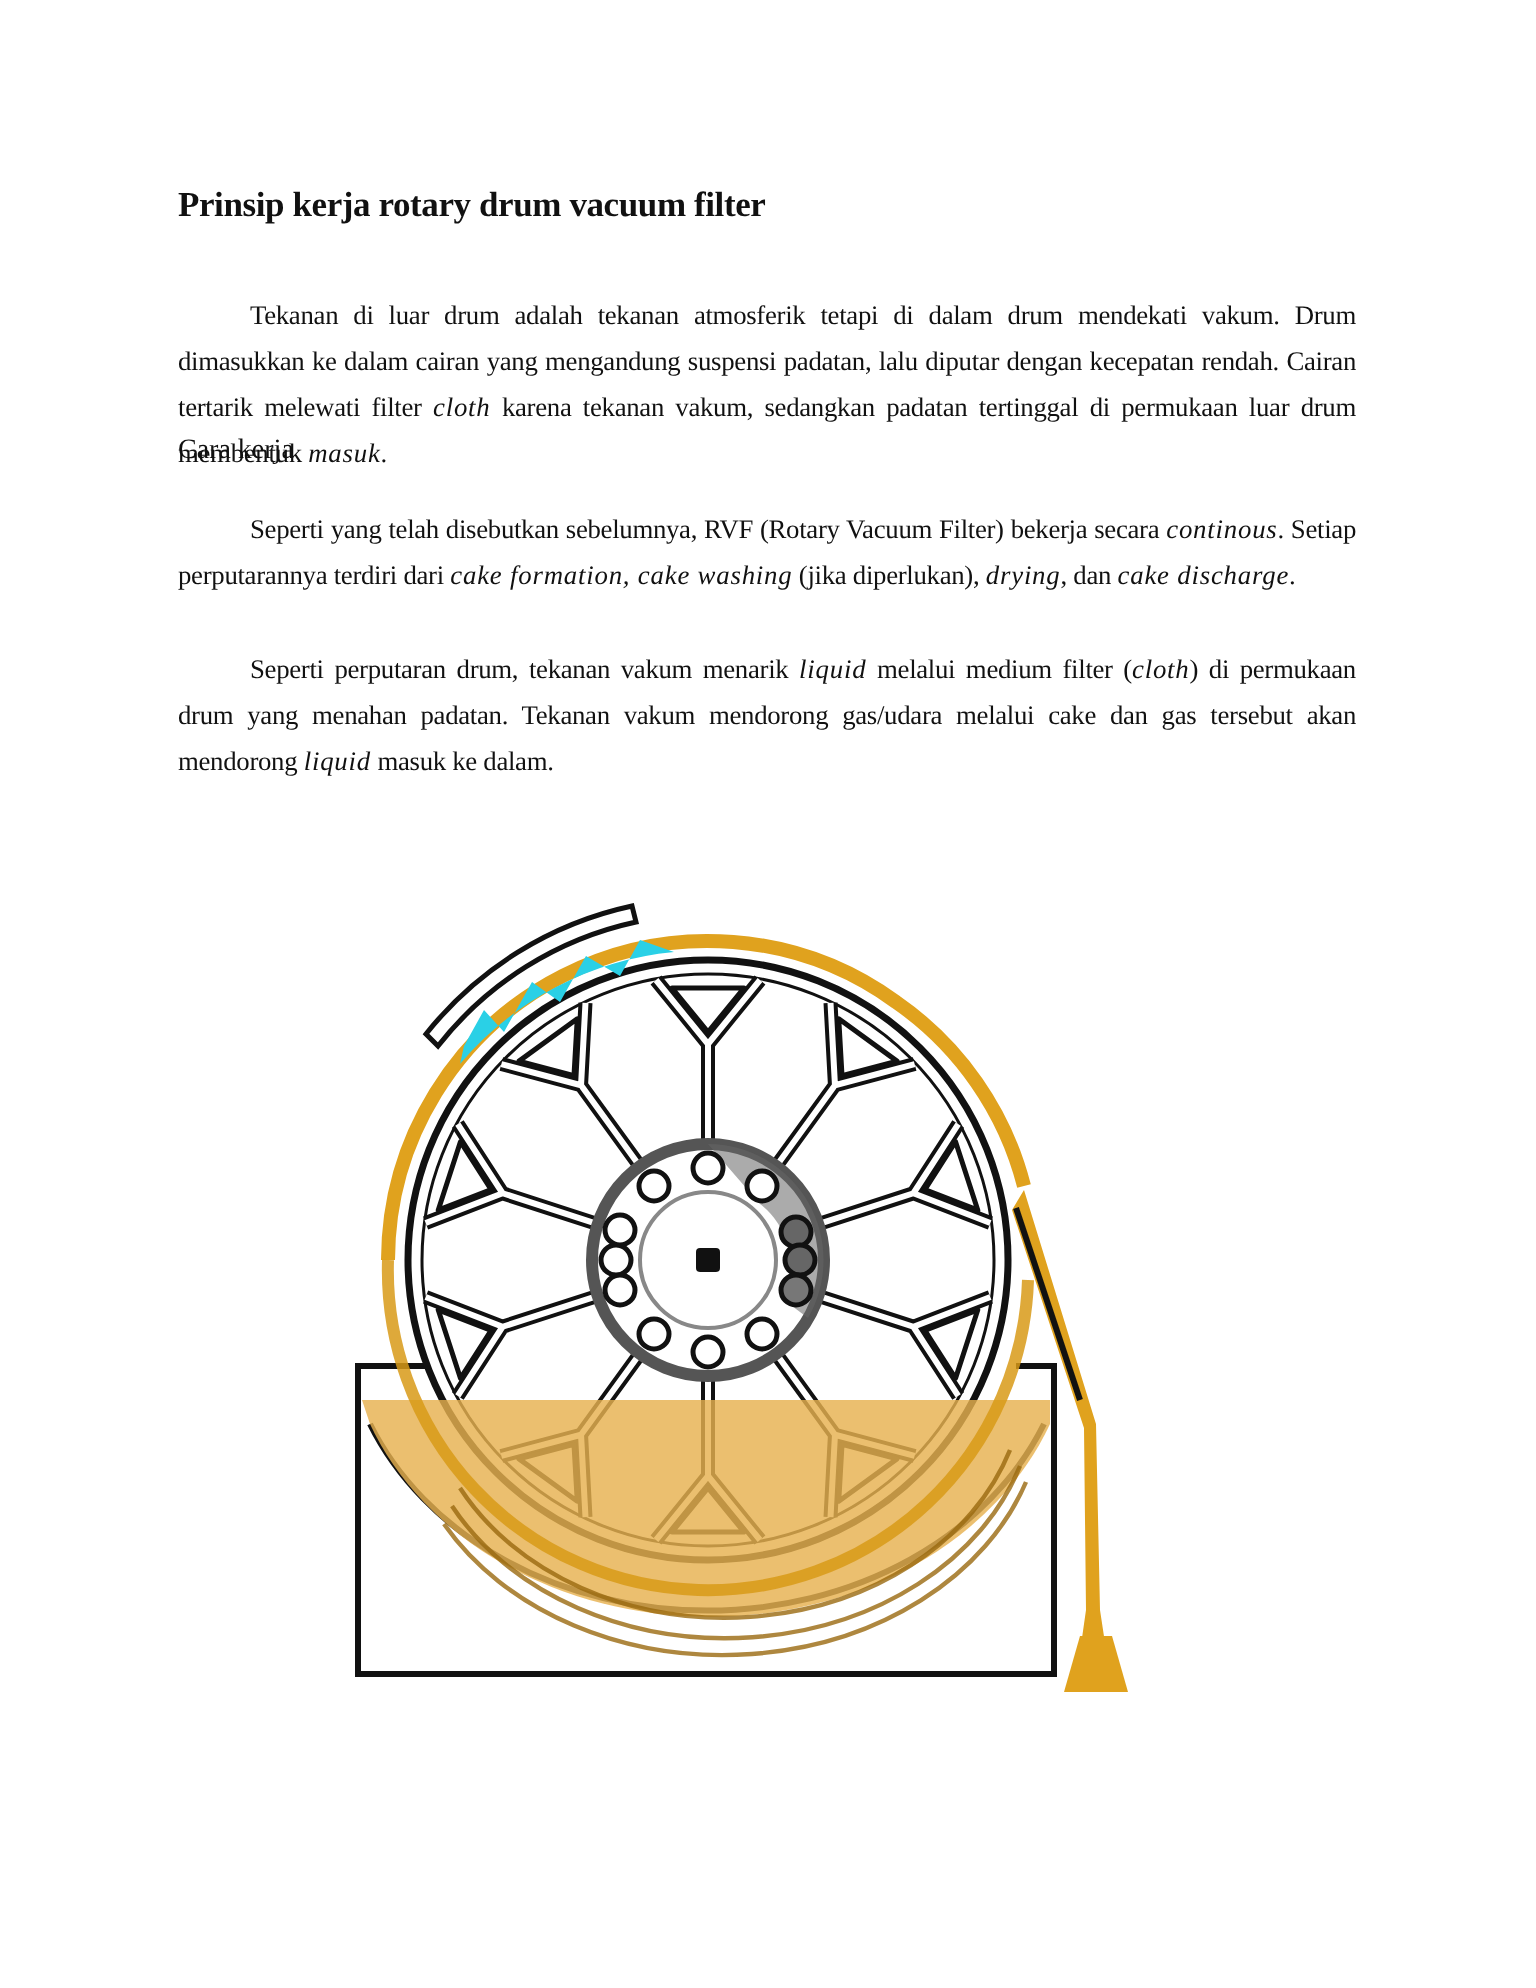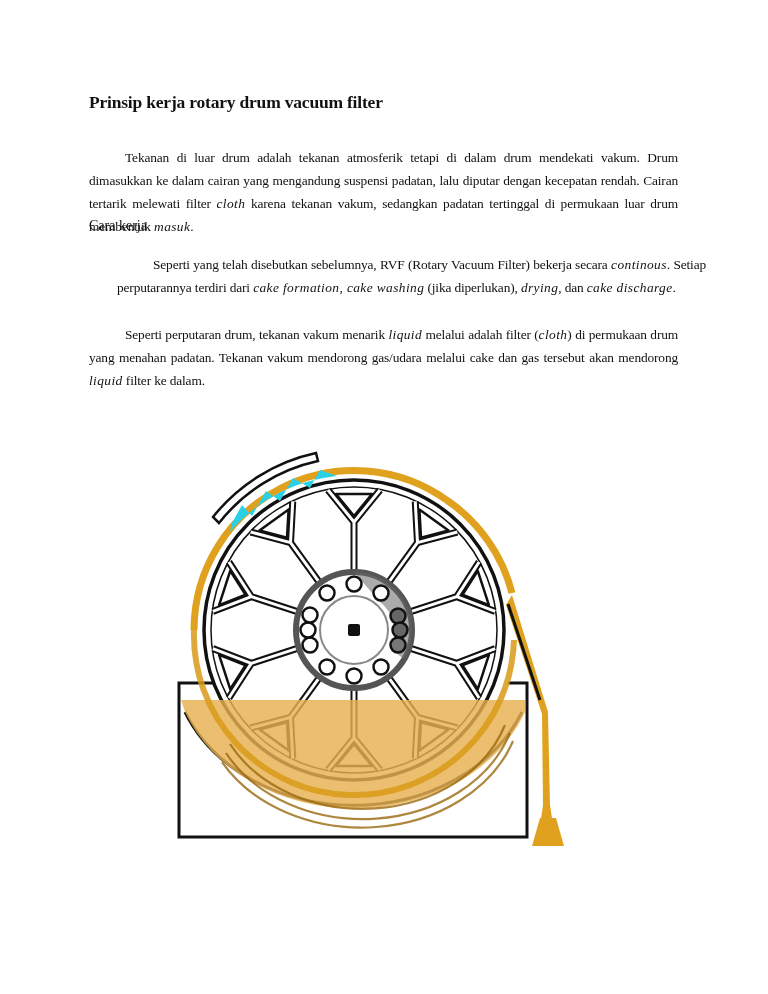--- a/index.html
+++ b/index.html
@@ -4,39 +4,39 @@
 <style>
   html, body { margin: 0; padding: 0; background: #ffffff; }
   body { width: 768px; height: 994px; position: relative; overflow: hidden;
          font-family: "Liberation Serif", "DejaVu Serif", serif; color: #111; }
   .page { position: absolute; left: 0; top: 0; width: 768px; height: 757px; }
   .h1 { position: absolute; left: 89px; top: 92px; font-size: 17.5px; font-weight: bold; letter-spacing: -0.2px; }
   .h2 { position: absolute; left: 89px; top: 218px; font-size: 14px; font-weight: normal; }
   .para { position: absolute; left: 89px; width: 589px; font-size: 13.4px; line-height: 23px;
           text-align: justify; text-indent: 36px; letter-spacing: -0.15px; }
   .p1 { top: 146px; }
-  .p2 { top: 253px; margin-left: 28px; }
+  .p2 { top: 253px; }
   .p3 { top: 323px; }
   .para i { letter-spacing: 0.4px; }
   .diagram { position: absolute; left: 0; top: 0; width: 768px; height: 994px; pointer-events: none; }
 </style>
 </head>
 <body>
 
 <div class="page">
 
   <div class="h1">Prinsip kerja rotary drum vacuum filter</div>
 
   <div class="para p1"><span>Tekanan di luar drum adalah tekanan atmosferik tetapi di dalam drum mendekati vakum. Drum dimasukkan ke dalam cairan yang mengandung suspensi padatan, lalu diputar dengan kecepatan rendah. Cairan tertarik melewati filter </span><i>cloth</i><span> karena tekanan vakum, sedangkan padatan tertinggal di permukaan luar drum membentuk </span><i>masuk</i><span>.</span></div>
 
   <div class="h2">Cara kerja</div>
 
   <div class="para p2"><span>Seperti yang telah disebutkan sebelumnya, RVF (Rotary Vacuum Filter) bekerja secara </span><i>continous</i><span>. Setiap perputarannya terdiri dari </span><i>cake formation, cake washing</i><span> (jika diperlukan), </span><i>drying</i><span>, dan </span><i>cake discharge</i><span>.</span></div>
 
-  <div class="para p3"><span>Seperti perputaran drum, tekanan vakum menarik </span><i>liquid</i><span> melalui adalah filter (</span><i>cloth</i><span>) di permukaan drum yang menahan padatan. Tekanan vakum mendorong gas/udara melalui cake dan gas tersebut akan mendorong </span><i>liquid</i><span> filter ke dalam.</span></div>
+  <div class="para p3"><span>Seperti perputaran drum, tekanan vakum menarik </span><i>liquid</i><span> melalui medium filter (</span><i>cloth</i><span>) di permukaan drum yang menahan padatan. Tekanan vakum mendorong gas/udara melalui cake dan gas tersebut akan mendorong </span><i>liquid</i><span> masuk ke dalam.</span></div>
 
   <svg class="diagram" viewBox="0 0 768 994" xmlns="http://www.w3.org/2000/svg">
     <defs>
       <clipPath id="clipBelow">
           <rect x="0" y="700" width="768" height="300"></rect>
         </clipPath>
       <clipPath id="clipTank">
           <rect x="180" y="700" width="346" height="135"></rect>
         </clipPath>
       <g id="spokeUnit">

